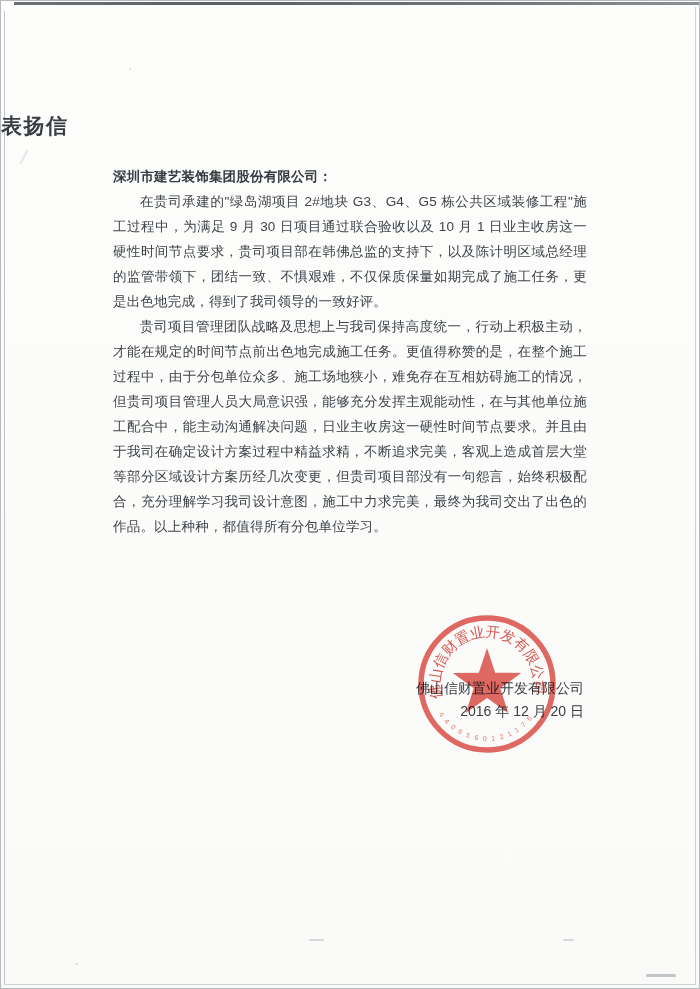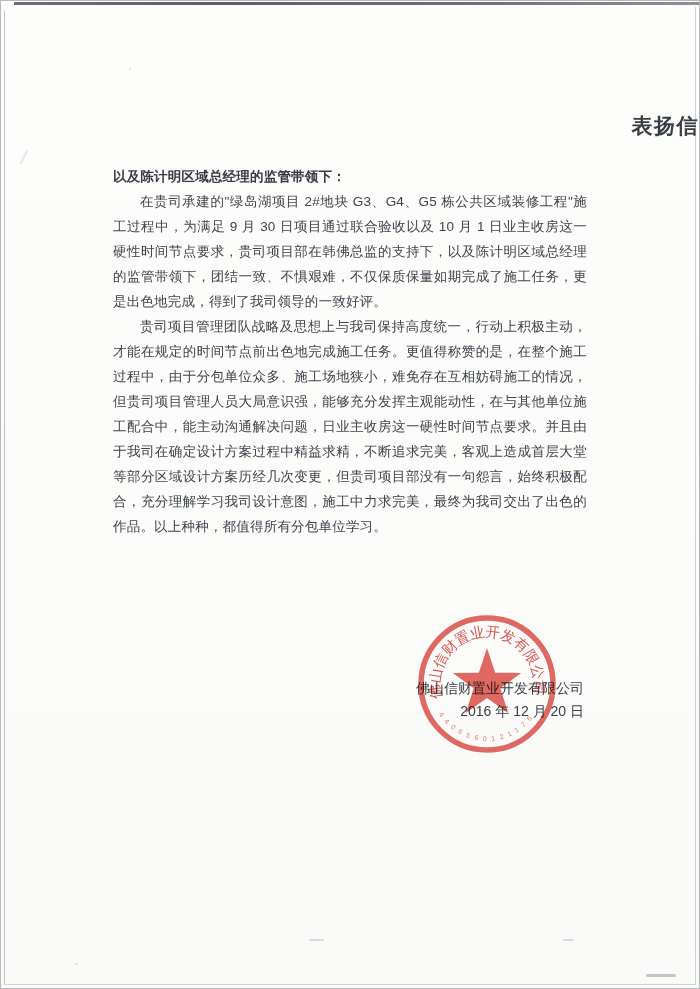--- a/index.html
+++ b/index.html
@@ -17,21 +17,21 @@
   .scan-bottomline{position:absolute;left:3px;right:3px;bottom:3px;height:1px;background:#ccd0d4;opacity:.9;}
   .speck{position:absolute;background:#b9bfc7;opacity:.55;border-radius:2px;}
   .sp1{left:22px;top:148px;width:2px;height:16px;transform:rotate(28deg);opacity:.35;}
   .sp2{left:128px;top:67px;width:2px;height:2px;}
   .sp3{left:308px;top:938px;width:15px;height:2px;}
   .sp4{left:562px;top:938px;width:11px;height:2px;}
   .sp5{left:645px;top:973px;width:30px;height:3px;background:#9aa1a8;opacity:.6;}
   .sp6{left:74px;top:962px;width:3px;height:2px;opacity:.4;}
 
   .title{
-    position:absolute;top:111px;left:0;right:0;margin:0;text-align:right;
+    position:absolute;top:111px;left:0;right:0;margin:0;text-align:left;
     font-size:21px;line-height:28px;font-weight:700;letter-spacing:1.5px;color:#383d44;
   }
   .content{
     position:absolute;left:112px;top:163px;width:474px;
     font-size:13.5px;line-height:25px;letter-spacing:.2px;
     text-align:justify;
   }
   .salutation{margin:0;font-weight:700;color:#363b42;}
   .para{margin:0;text-indent:2em;}
   .sign-block{
@@ -51,21 +51,21 @@
 <div class="page">
 
   <div class="scan-topline"></div>
   <div class="scan-leftline"></div>
   <div class="scan-rightline"></div>
   <div class="scan-bottomline"></div>
 
   <h1 class="title">表扬信</h1>
 
   <div class="content">
-    <p class="salutation">以及陈计明区域总经理的监管带领下：</p>
+    <p class="salutation">深圳市建艺装饰集团股份有限公司：</p>
     <p class="para">在贵司承建的"绿岛湖项目 2#地块 G3、G4、G5 栋公共区域装修工程"施工过程中，为满足 9 月 30 日项目通过联合验收以及 10 月 1 日业主收房这一硬性时间节点要求，贵司项目部在韩佛总监的支持下，以及陈计明区域总经理的监管带领下，团结一致、不惧艰难，不仅保质保量如期完成了施工任务，更是出色地完成，得到了我司领导的一致好评。</p>
     <p class="para">贵司项目管理团队战略及思想上与我司保持高度统一，行动上积极主动，才能在规定的时间节点前出色地完成施工任务。更值得称赞的是，在整个施工过程中，由于分包单位众多、施工场地狭小，难免存在互相妨碍施工的情况，但贵司项目管理人员大局意识强，能够充分发挥主观能动性，在与其他单位施工配合中，能主动沟通解决问题，日业主收房这一硬性时间节点要求。并且由于我司在确定设计方案过程中精益求精，不断追求完美，客观上造成首层大堂等部分区域设计方案历经几次变更，但贵司项目部没有一句怨言，始终积极配合，充分理解学习我司设计意图，施工中力求完美，最终为我司交出了出色的作品。以上种种，都值得所有分包单位学习。</p>
   </div>
 
   <div class="sign-block">
     <div>佛山信财置业开发有限公司</div>
     <div>2016 年 12 月 20 日</div>
   </div>
 
   <div class="stamp">

